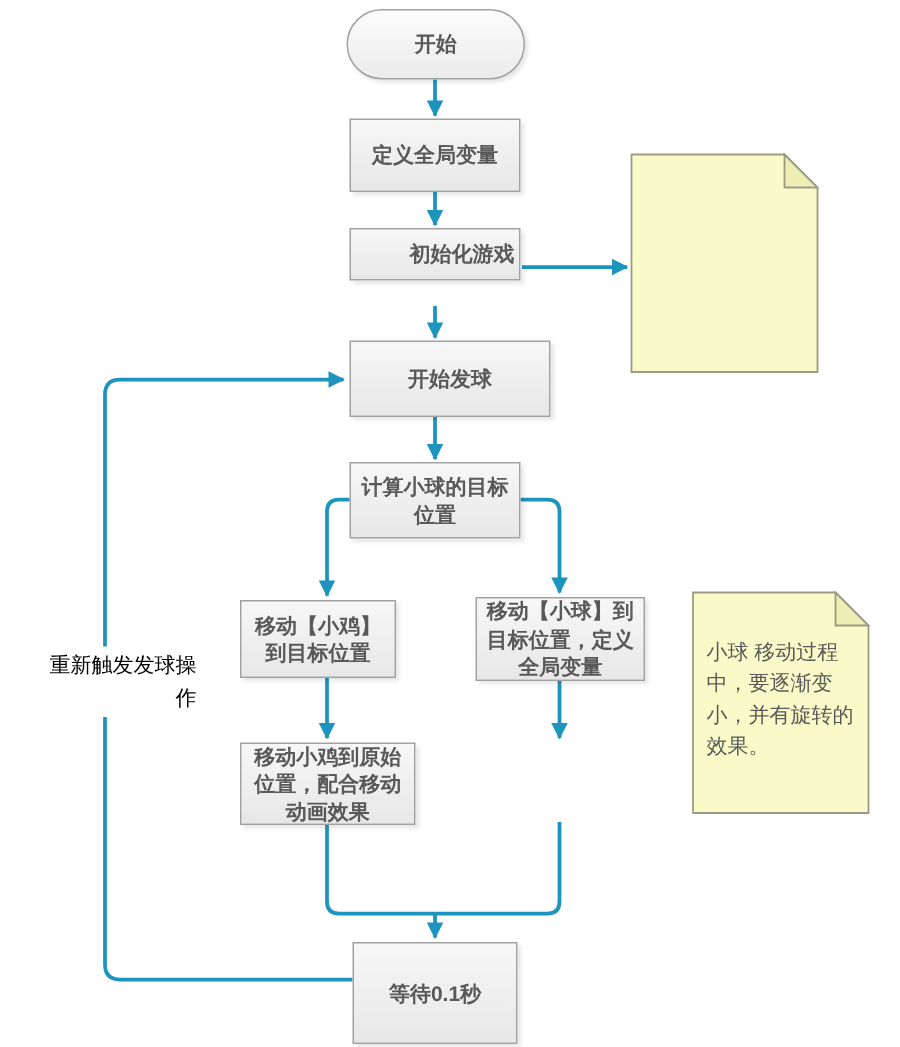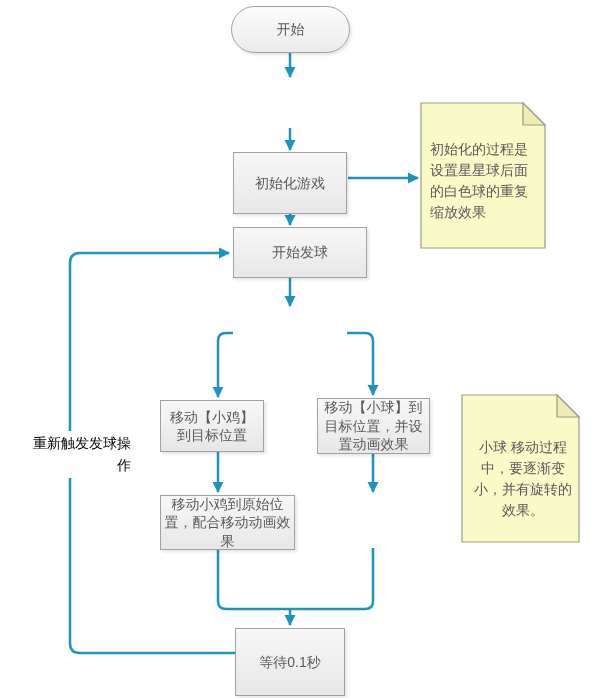--- a/index.html
+++ b/index.html
@@ -11,39 +11,39 @@
   .edge{fill:none;stroke-width:2.5;}
   .note-body{stroke:#9b9b85;stroke-width:1.2;}
   .note-fold{fill:#ededb4;stroke:#9b9b85;stroke-width:1.2;}
   .node{
     position:absolute;box-sizing:border-box;
     display:flex;align-items:center;justify-content:center;text-align:center;
     background:linear-gradient(#f7f7f7,#e7e7e7);
     border:1px solid #a1a1a1;
     box-shadow:2px 2px 3px rgba(0,0,0,0.10);
     color:#595959;font-size:14px;line-height:1.32;
-    padding:6px 3px;word-break:break-all;
+    padding:6px 3px;word-break:break-all;font-weight:bold;
   }
   .node-start{border-radius:24px;background:linear-gradient(#fcfcfc,#ebebeb);}
   #n-start{left:231px;top:6px;width:119px;height:47px;}
   #n-define{left:233px;top:79px;width:114px;height:49px;}
-  #n-init{left:233px;top:152px;width:114px;height:62px;}
+  #n-init{left:233px;top:152px;width:114px;height:35px;justify-content:flex-end;}
   #n-serve{left:233px;top:227px;width:134px;height:51px;}
   #n-calc{left:233px;top:308px;width:114px;height:51px;}
   #n-chick1{left:160px;top:400px;width:104px;height:52px;}
   #n-ball1{left:317px;top:398px;width:113px;height:56px;}
-  #n-chick2{left:160px;top:495px;width:135px;height:55px;}
+  #n-chick2{left:160px;top:495px;width:117px;height:55px;}
   #n-ball2{left:316px;top:495px;width:114px;height:53px;}
   #n-wait{left:235px;top:628px;width:110px;height:68px;}
   .note-text{
     position:absolute;color:#595959;font-size:14px;line-height:1.5;
     word-break:break-all;
   }
   #note1-text{left:430px;top:139px;width:110px;}
-  #note2-text{left:471px;top:437px;width:104px;text-align:center;}
+  #note2-text{left:471px;top:424px;width:104px;}
   .edge-label{
     position:absolute;left:25px;top:431px;width:106px;
     background:#ffffff;color:#000000;font-size:14px;line-height:1.55;
     text-align:right;word-break:break-all;padding:2px 0;
   }
 </style>
 </head>
 <body>
 
 <div class="canvas">
@@ -71,37 +71,42 @@
     <path class="edge" marker-end="url(#arrow)" d="M373,454 V492" stroke="#1d94bd"></path>
     <path class="edge" d="M218,550 V601 Q218,609 226,609 H290" stroke="#1d94bd"></path>
     <path class="edge" d="M373,548 V601 Q373,609 365,609 H290" stroke="#1d94bd"></path>
     <path class="edge" marker-end="url(#arrow)" d="M290,609 V625" stroke="#1d94bd"></path>
     <path class="edge" marker-end="url(#arrow)" d="M235,653 H80 Q70,653 70,643 V263 Q70,253 80,253 H229" stroke="#1d94bd"></path>
   </svg>
 
   <div class="node node-start" id="n-start">
     <span>开始</span>
   </div>
+  <div class="node" id="n-define">
+    <span>定义全局变量</span>
+  </div>
   <div class="node" id="n-init">
     <span>初始化游戏</span>
   </div>
   <div class="node" id="n-serve">
     <span>开始发球</span>
   </div>
+  <div class="node" id="n-calc">
+    <span>计算小球的目标位置</span>
+  </div>
   <div class="node" id="n-chick1">
     <span>移动【小鸡】到目标位置</span>
   </div>
   <div class="node" id="n-ball1">
-    <span>移动【小球】到目标位置，并设置动画效果</span>
+    <span>移动【小球】到目标位置，定义全局变量</span>
   </div>
   <div class="node" id="n-chick2">
     <span>移动小鸡到原始位置，配合移动动画效果</span>
   </div>
   <div class="node" id="n-wait">
     <span>等待0.1秒</span>
   </div>
 
-  <div class="note-text" id="note1-text">初始化的过程是设置星星球后面的白色球的重复缩放效果</div>
   <div class="note-text" id="note2-text">小球 移动过程中，要逐渐变小，并有旋转的效果。</div>
 
   <div class="edge-label">重新触发发球操作</div>
 
 </div>
 
 </body></html>

